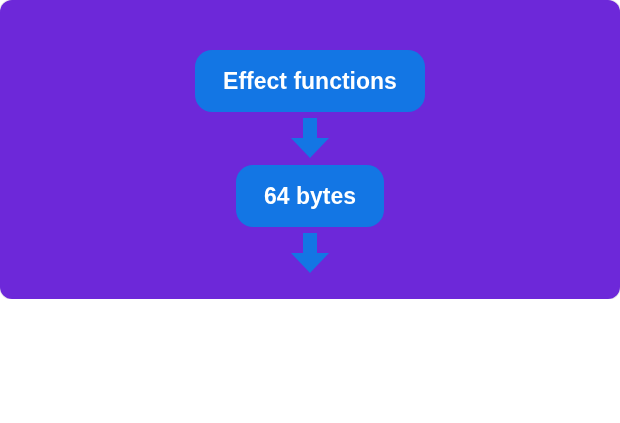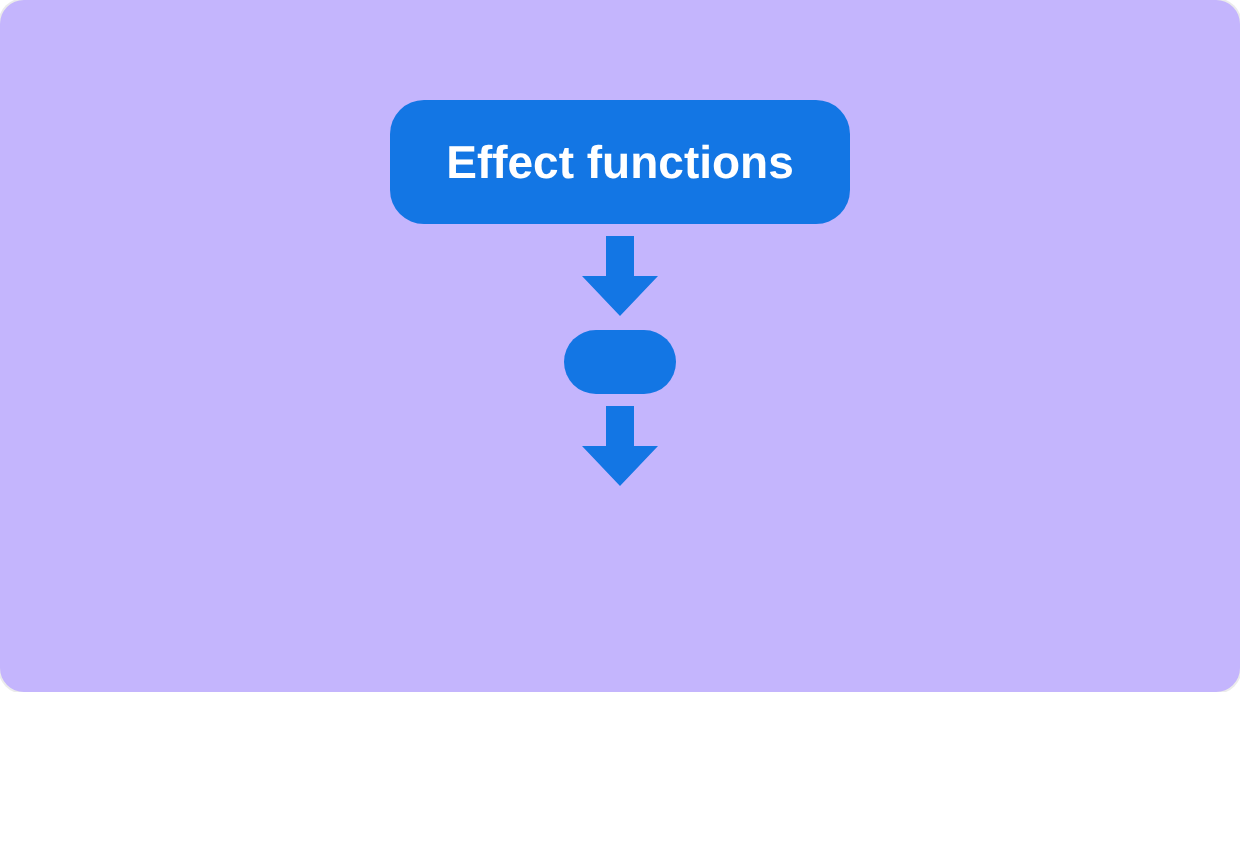--- a/index.html
+++ b/index.html
@@ -4,22 +4,22 @@
 <style>
   html, body {
     margin: 0;
     padding: 0;
     background: #ffffff;
     font-family: "Liberation Sans", sans-serif;
   }
   .canvas {
     position: relative;
     width: 620px;
-    height: 346px;
-    background: #c4b5fd;
+    height: 299px;
+    background: #6d28d9;
     border-radius: 12px;
     box-shadow: 0 0 0 1px rgba(0,0,0,0.08);
     box-sizing: border-box;
     overflow: hidden;
   }
   .flow {
     display: flex;
     flex-direction: column;
     align-items: center;
     padding-top: 50px;
@@ -54,20 +54,21 @@
 
     <div class="node">
       <span class="node-line">Effect functions</span>
     </div>
 
     <svg class="arrow" viewBox="0 0 38 40" xmlns="http://www.w3.org/2000/svg">
       <polygon points="12,0 26,0 26,20 38,20 19,40 0,20 12,20"></polygon>
     </svg>
 
     <div class="node">
+      <span class="node-line">64 bytes</span>
     </div>
 
     <svg class="arrow" viewBox="0 0 38 40" xmlns="http://www.w3.org/2000/svg">
       <polygon points="12,0 26,0 26,20 38,20 19,40 0,20 12,20"></polygon>
     </svg>
 
 
   </div>
 </div>
 

